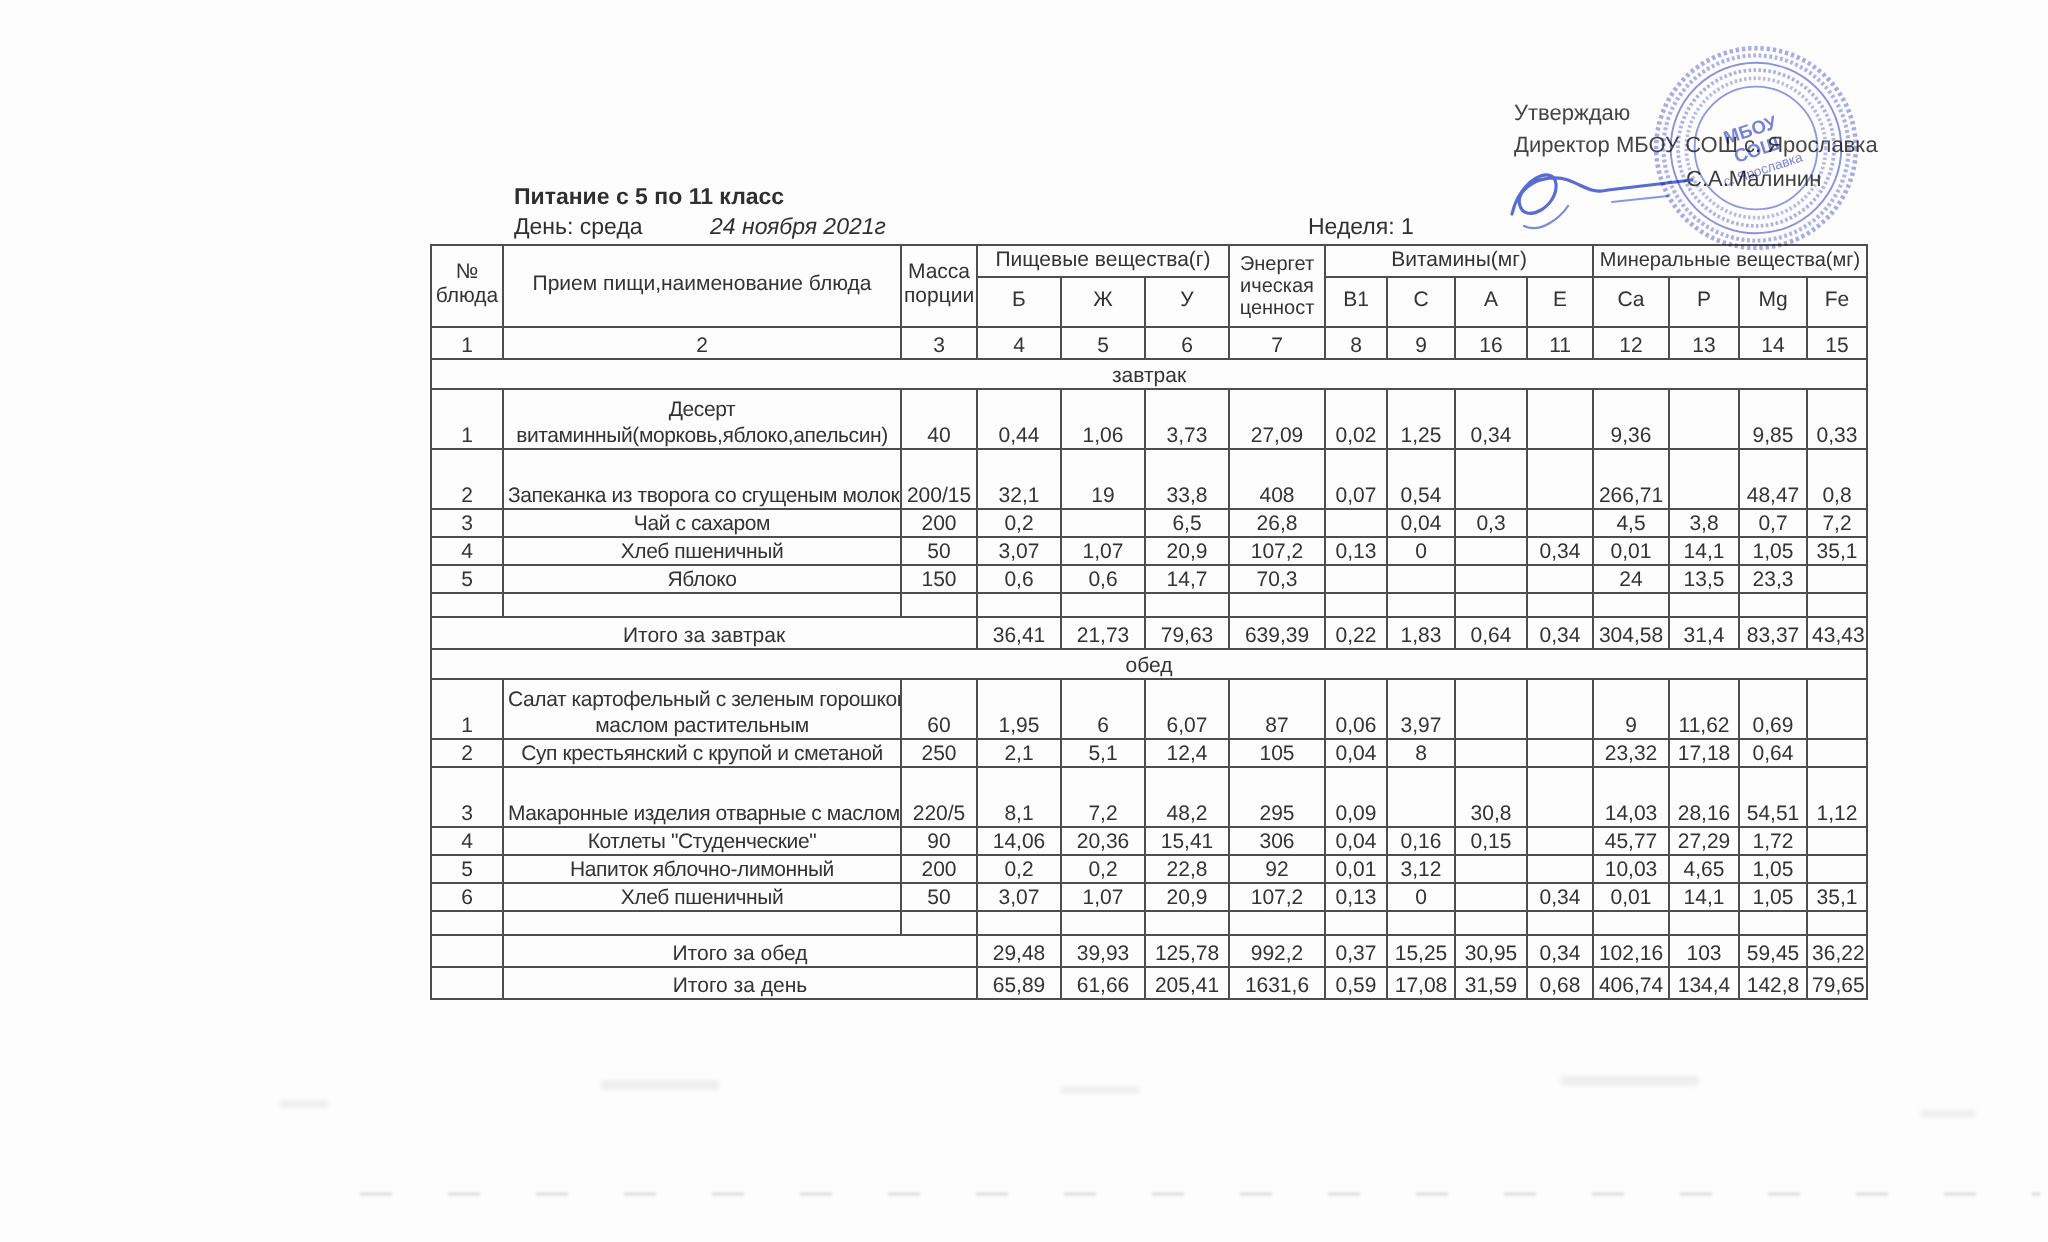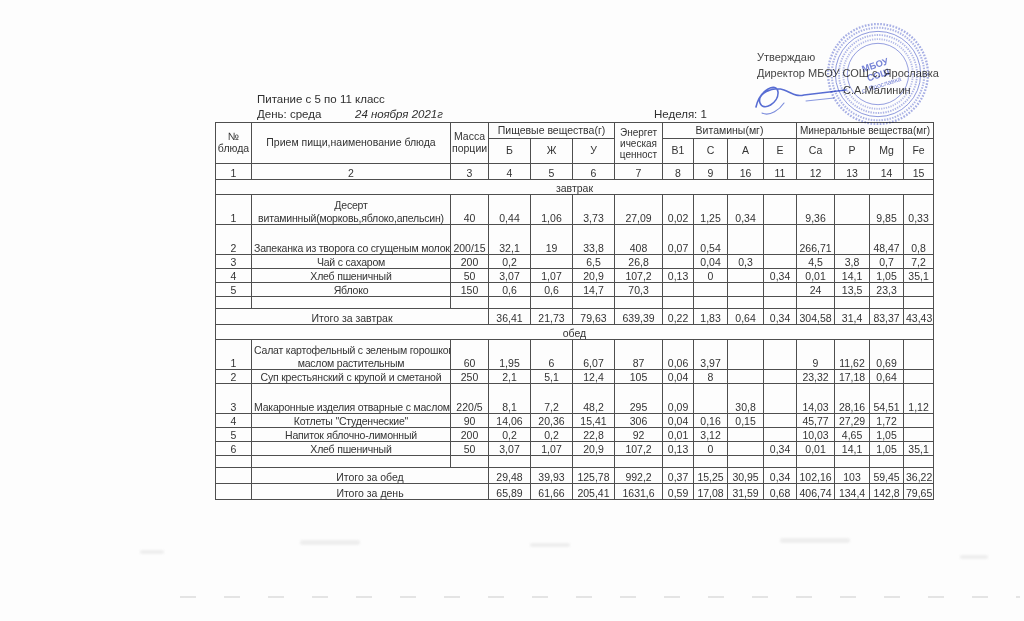--- a/index.html
+++ b/index.html
@@ -2,21 +2,21 @@
 <html><head>
 <meta charset="utf-8">
 <style>
   html,body{margin:0;padding:0;background:#ffffff;}
   .page{
     position:relative;width:1024px;height:621px;overflow:hidden;
     background:#fdfdfd;
     font-family:"Liberation Sans",sans-serif;color:#2f2f2f;
   }
   .abs{position:absolute;}
-  .doc-title{left:257px;top:93px;font-size:11.5px;}
+  .doc-title{left:257px;top:93px;font-size:11.5px;font-weight:bold;}
   .day-label{left:257px;top:108px;font-size:11.5px;}
   .date-text{left:355px;top:108px;font-size:11.5px;font-style:italic;}
   .week-text{left:654px;top:108px;font-size:11.5px;}
   .approve-line{left:757px;top:51px;font-size:11px;color:#444;}
   .director-line{left:757px;top:67px;font-size:11px;color:#444;}
   .signer-name{left:843px;top:84px;font-size:11px;color:#3e3e3e;}
   .signature{left:750px;top:79px;width:150px;height:42px;z-index:5;}
   .stamp{left:826px;top:22px;width:104px;height:104px;z-index:6;mix-blend-mode:multiply;opacity:.85;}
 
   table.menu{

